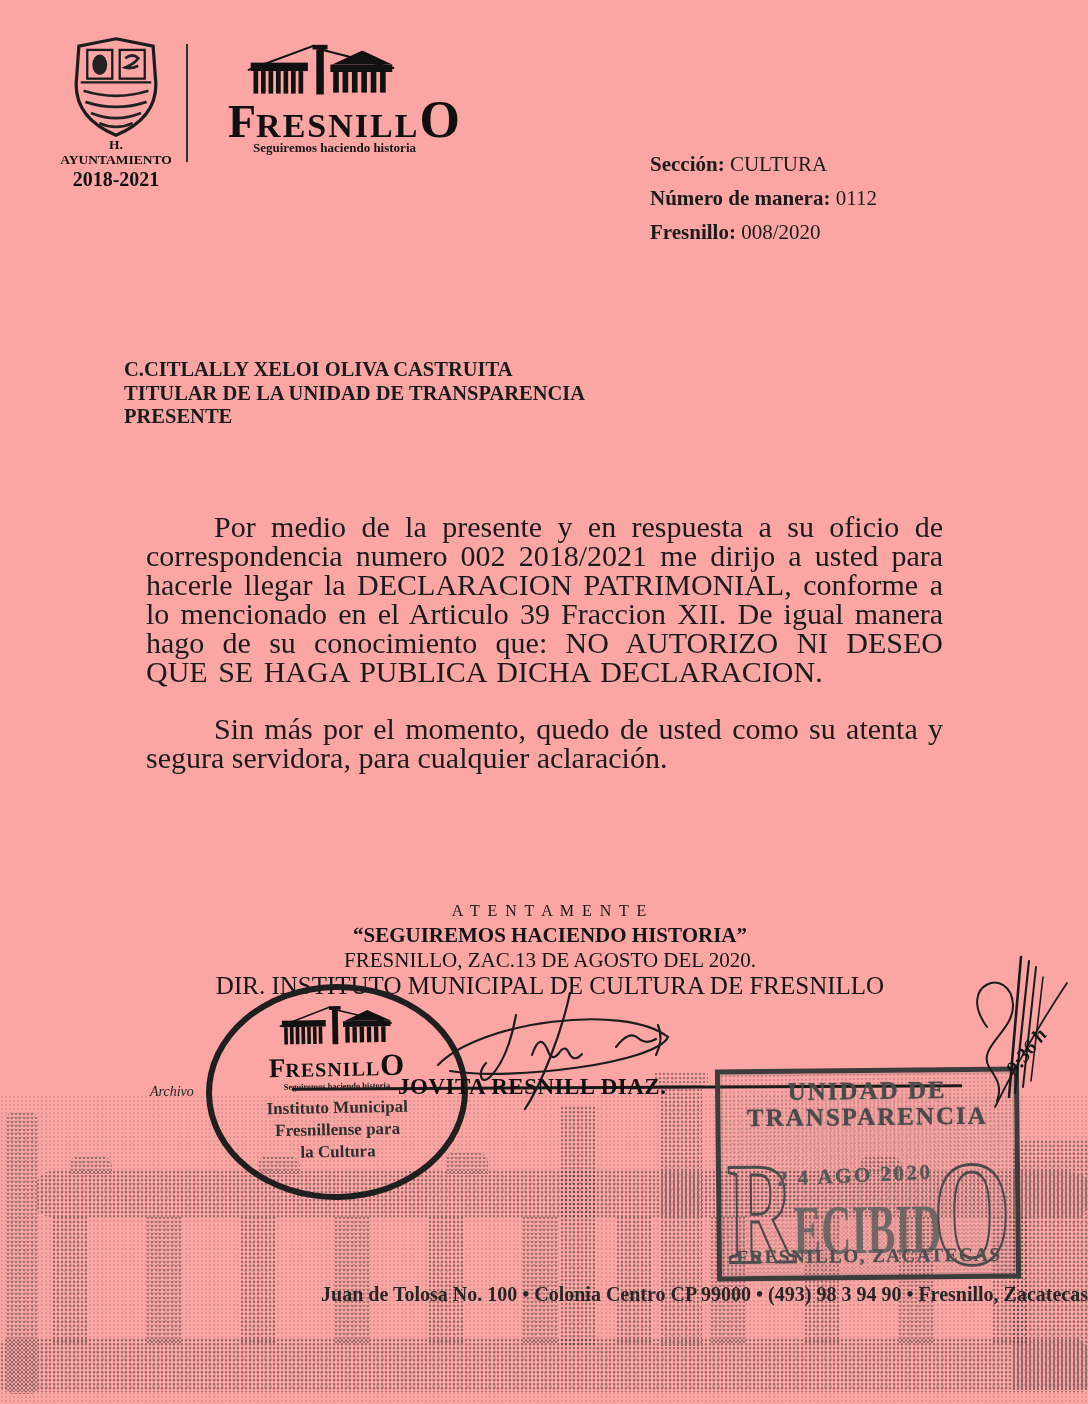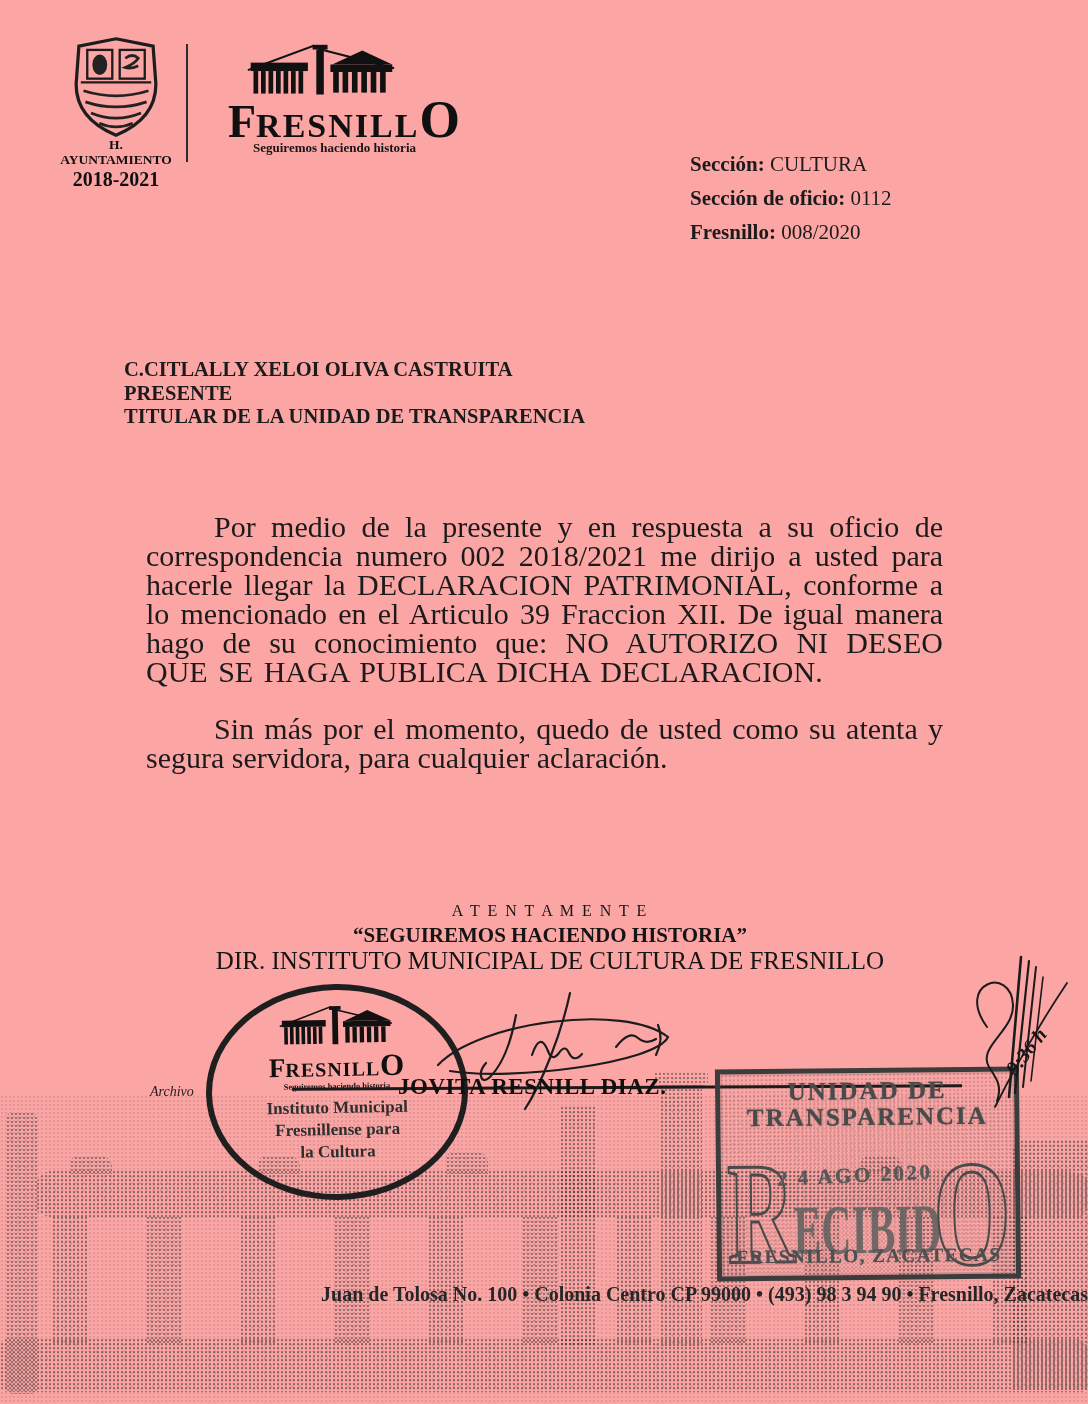--- a/index.html
+++ b/index.html
@@ -178,47 +178,48 @@
   <div class="abs divider" style="left:186px;top:44px;height:118px;z-index:2;"></div>
 
   <svg class="abs" style="left:246px;top:42px;z-index:2;" width="150" height="60" viewBox="0 0 160 64">
     <use href="#bridge" xlink:href="#bridge"></use>
   </svg>
   <div class="abs wordmark" style="left:228px;top:94px;z-index:2;">
     <span class="big1">F</span><span class="mid">RESNILL</span><span class="big2">O</span>
   </div>
   <div class="abs tagline" style="left:253px;top:140px;font-size:13px;z-index:2;">Seguiremos haciendo historia</div>
 
-  <div class="abs" style="left:690px;top:152px;z-index:2;">
+  <div class="abs" style="left:650px;top:152px;z-index:2;">
     <div class="ref-row">
       <b>Sección:</b>
       <span>CULTURA</span>
     </div>
     <div class="ref-row">
-      <b>Sección de oficio:</b>
+      <b>Número de manera:</b>
       <span>0112</span>
     </div>
     <div class="ref-row">
       <b>Fresnillo:</b>
       <span>008/2020</span>
     </div>
   </div>
 
   <div class="abs recipient" style="left:124px;top:358px;z-index:2;">
     <div>C.CITLALLY XELOI OLIVA CASTRUITA</div>
+    <div>TITULAR DE LA UNIDAD DE TRANSPARENCIA</div>
     <div>PRESENTE</div>
-    <div>TITULAR DE LA UNIDAD DE TRANSPARENCIA</div>
   </div>
 
   <div class="abs para" style="left:146px;top:512px;word-spacing:3px;z-index:2;">Por medio de la presente y en respuesta a su oficio de correspondencia numero 002 2018/2021 me dirijo a usted para hacerle llegar la DECLARACION PATRIMONIAL, conforme a lo mencionado en el Articulo 39 Fraccion XII. De igual manera hago de su conocimiento que: NO AUTORIZO NI DESEO QUE SE HAGA PUBLICA DICHA DECLARACION.</div>
   <div class="abs para" style="left:146px;top:714px;z-index:2;">Sin más por el momento, quedo de usted como su atenta y segura servidora, para cualquier aclaración.</div>
 
   <div class="abs closing" style="left:205px;top:898px;z-index:2;">
     <div class="l1">A T E N T A M E N T E</div>
     <div class="l2">“SEGUIREMOS HACIENDO HISTORIA”</div>
+    <div class="l3">FRESNILLO, ZAC.13 DE AGOSTO  DEL 2020.</div>
     <div class="l4">DIR. INSTITUTO MUNICIPAL DE  CULTURA DE FRESNILLO</div>
   </div>
 
   <div class="abs round-stamp" style="left:206px;top:984px;">
     <svg width="120" height="46" viewBox="0 0 160 64">
       <use href="#bridge" xlink:href="#bridge"></use>
     </svg>
     <div class="wordmark">
       <span class="big1">F</span><span class="mid">RESNILL</span><span class="big2">O</span>
     </div>

